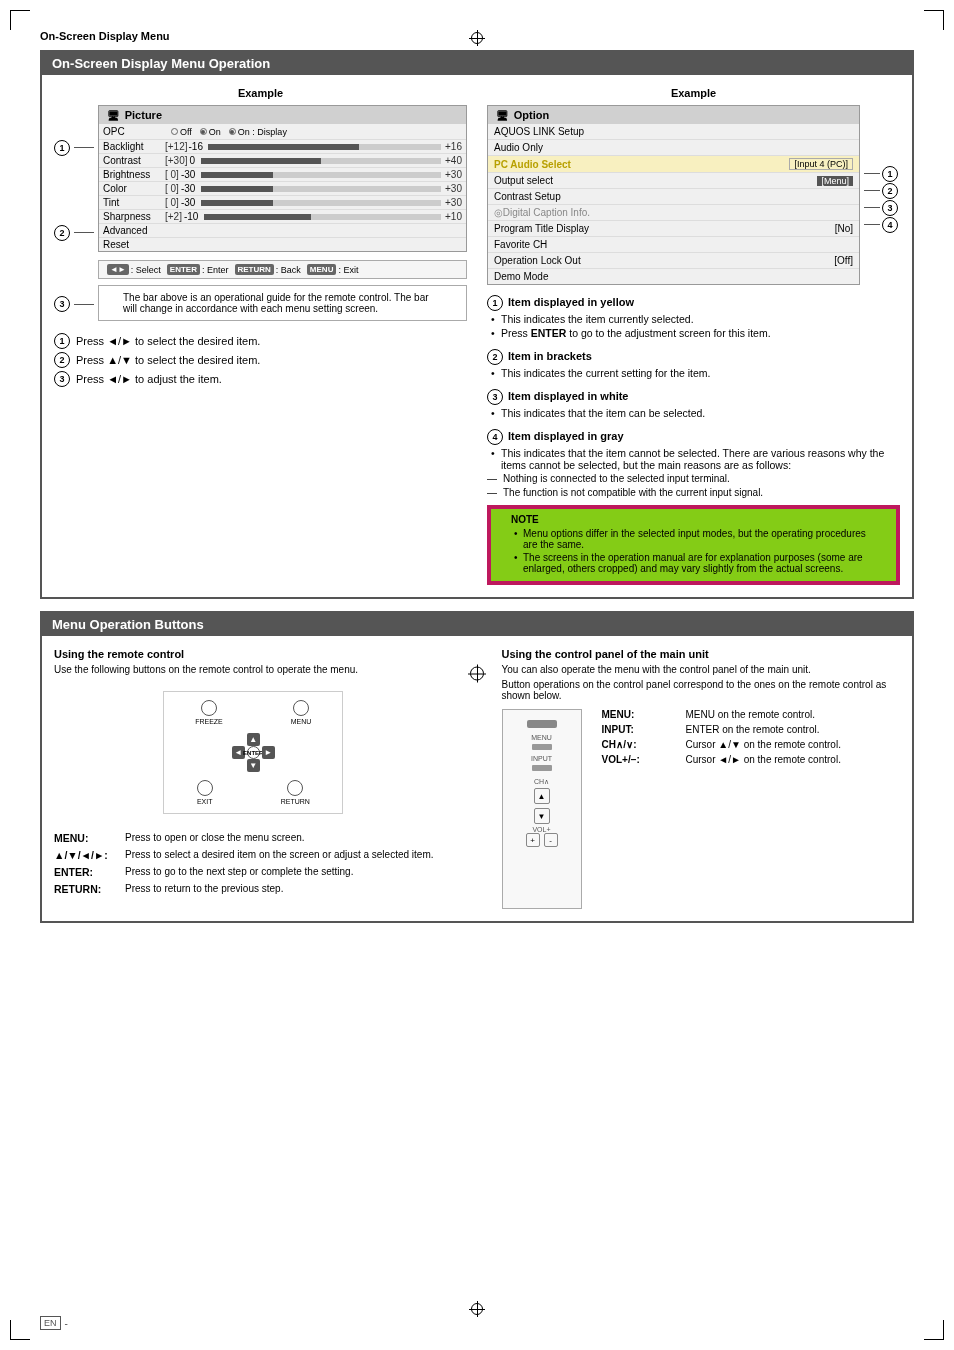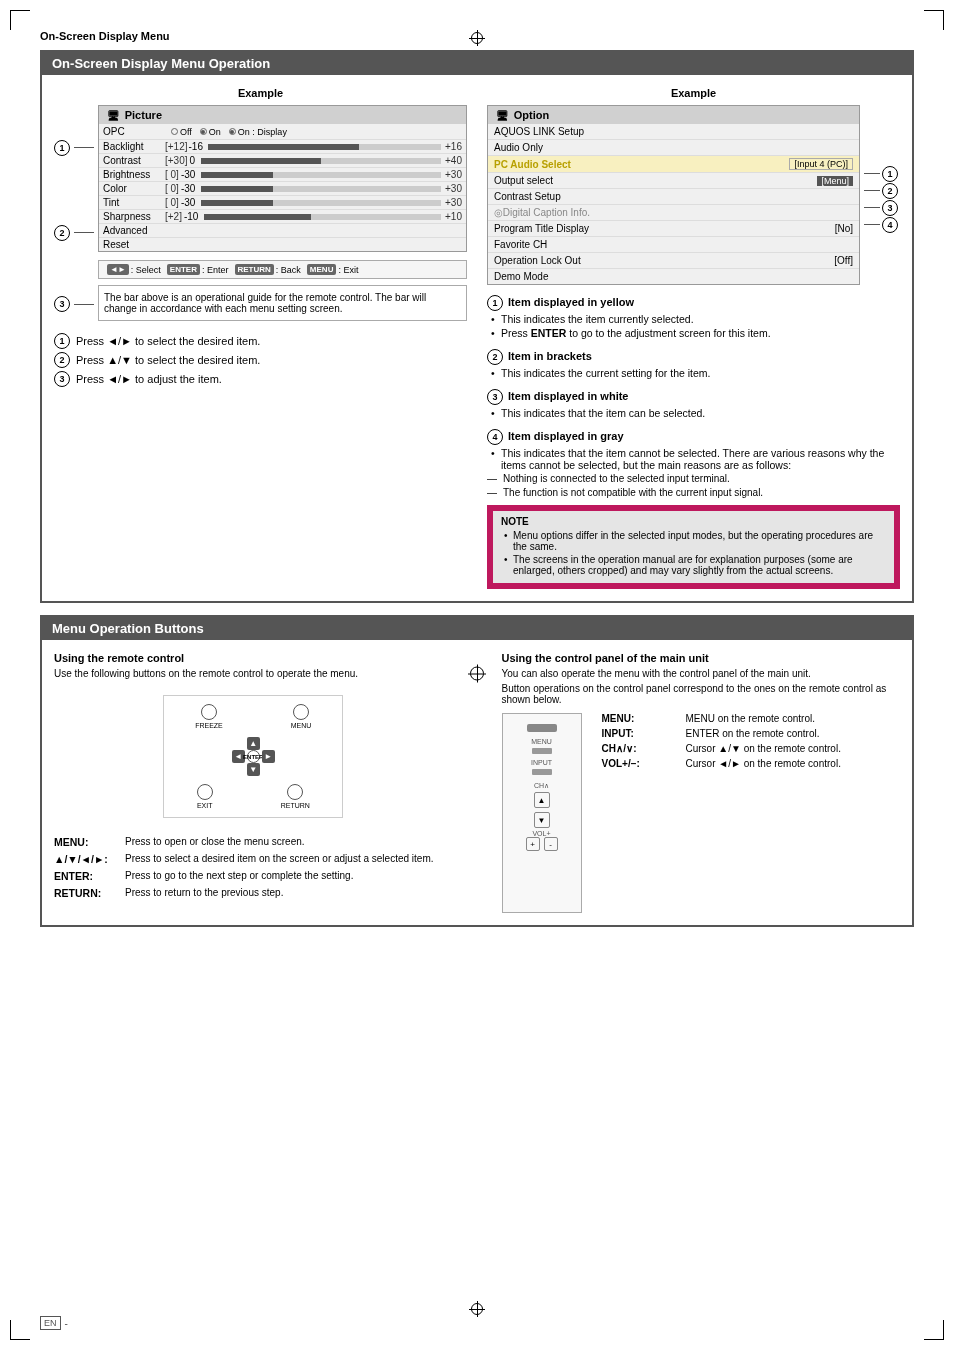--- a/index.html
+++ b/index.html
@@ -212,36 +212,36 @@
       background: #666;
       color: #fff;
       padding: 1px 3px;
       border-radius: 2px;
       font-size: 8px;
       font-weight: bold;
     }
 
     
     .note-box {
-      background: #e5e5e5;
-      border: 6px solid #be185d;
-      padding: 5px 8px;
+      background: #84cc16;
+      border: 4px solid #be185d;
+      padding: 5px 20px;
       margin-top: 6px;
       font-size: 9.5px;
     }
     .note-title {
       font-weight: bold;
       font-size: 10px;
       margin-bottom: 3px;
     }
 
     
     .explain-box {
       border: 1px solid #aaa;
-      padding: 6px 5px;
+      padding: 6px 24px;
       font-size: 10px;
       margin: 4px 0;
       background: #fff;
     }
 
     
     .step-item {
       font-size: 11px;
       margin: 3px 0;
       display: flex;

